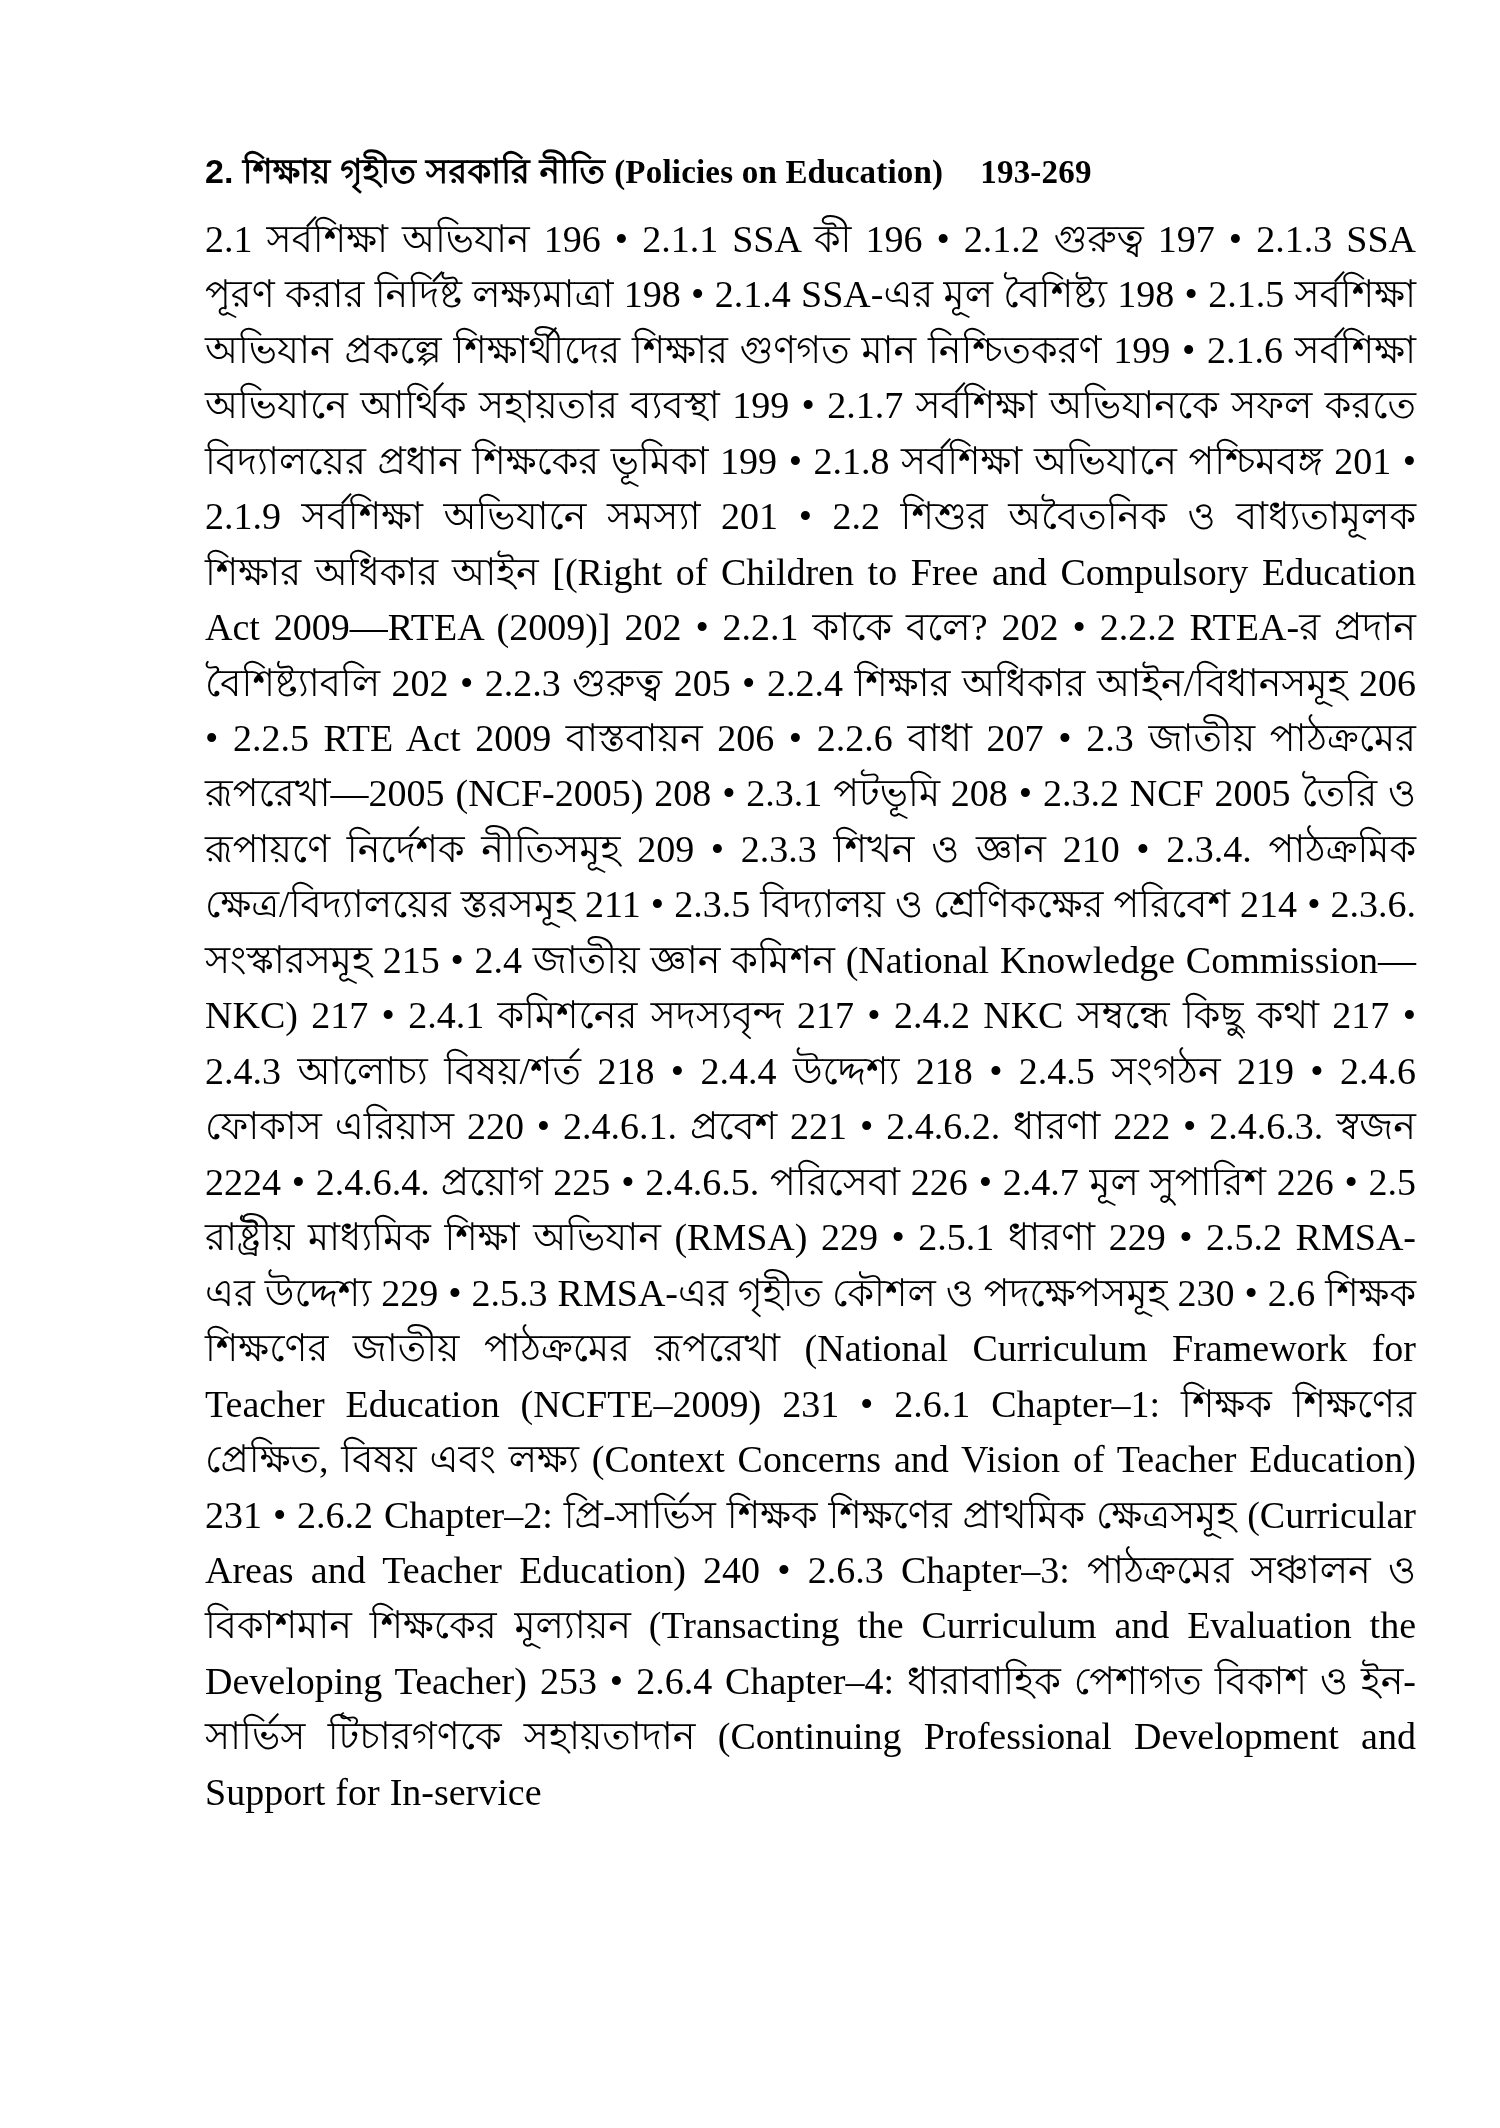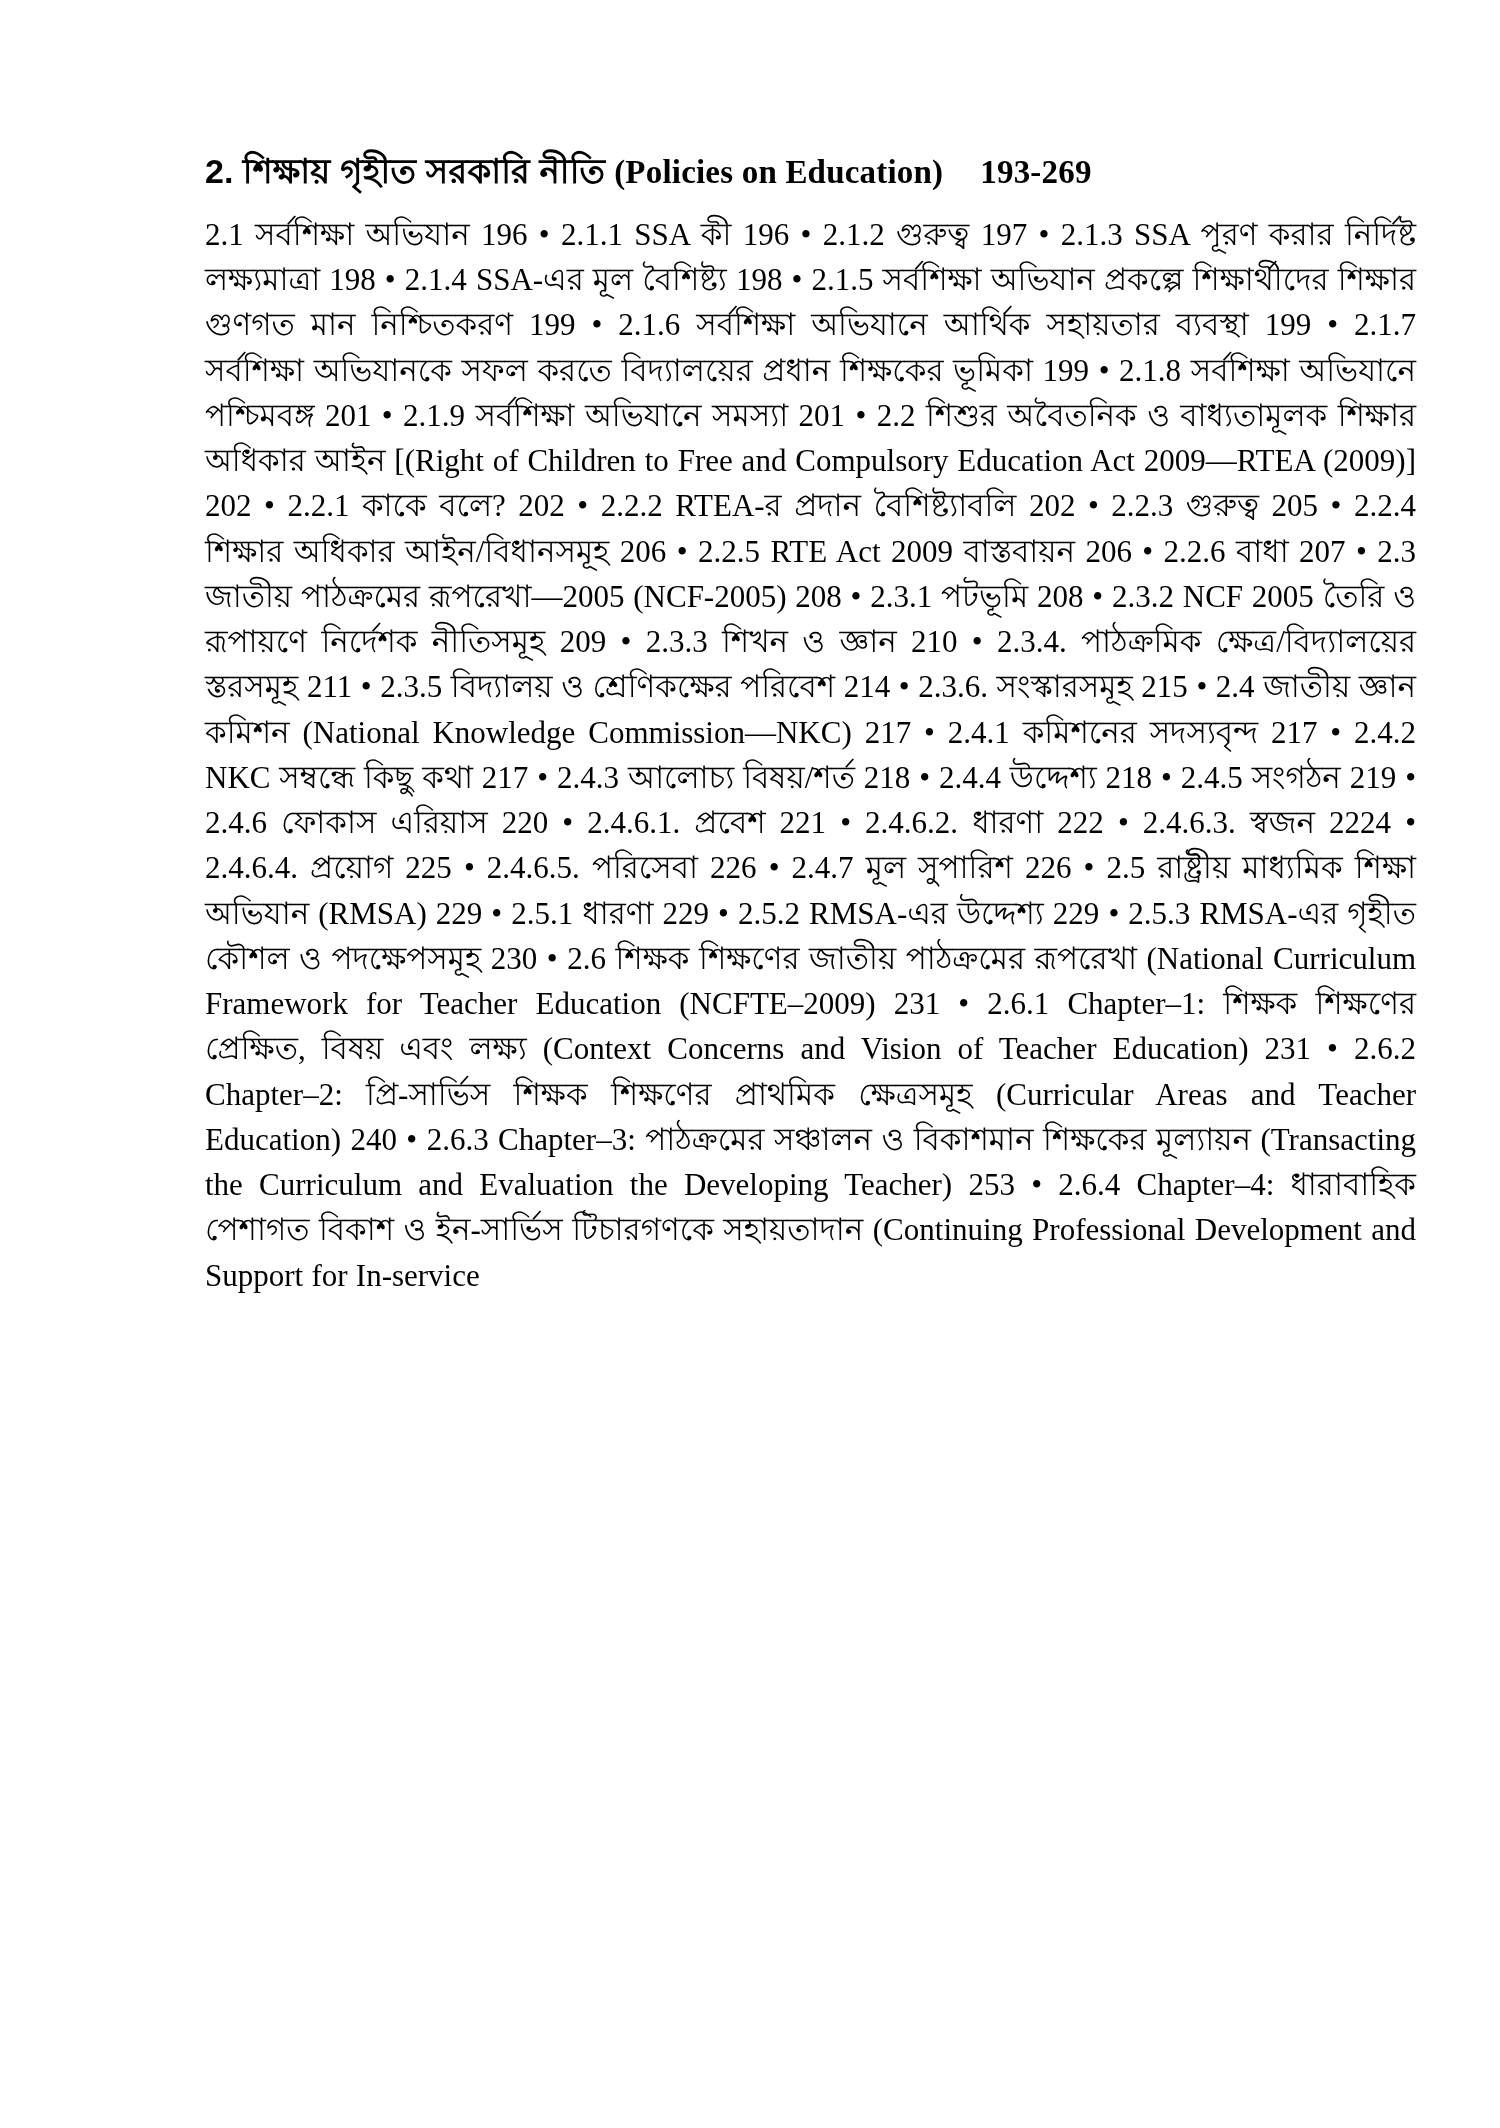--- a/index.html
+++ b/index.html
@@ -39,21 +39,21 @@
     font-weight: bold;
     font-size: 33px;
   }
   .chapter-heading .pages {
     font-family: "Liberation Serif", "DejaVu Serif", serif;
     font-weight: bold;
     font-size: 33px;
     margin-left: 28px;
   }
   .toc-body {
-    font-size: 31px;
+    font-size: 38px;
     line-height: 1.46;
     text-align: justify;
     text-justify: inter-word;
     word-spacing: 0.5px;
     hyphens: none;
   }
 </style>
 </head>
 <body>
 

